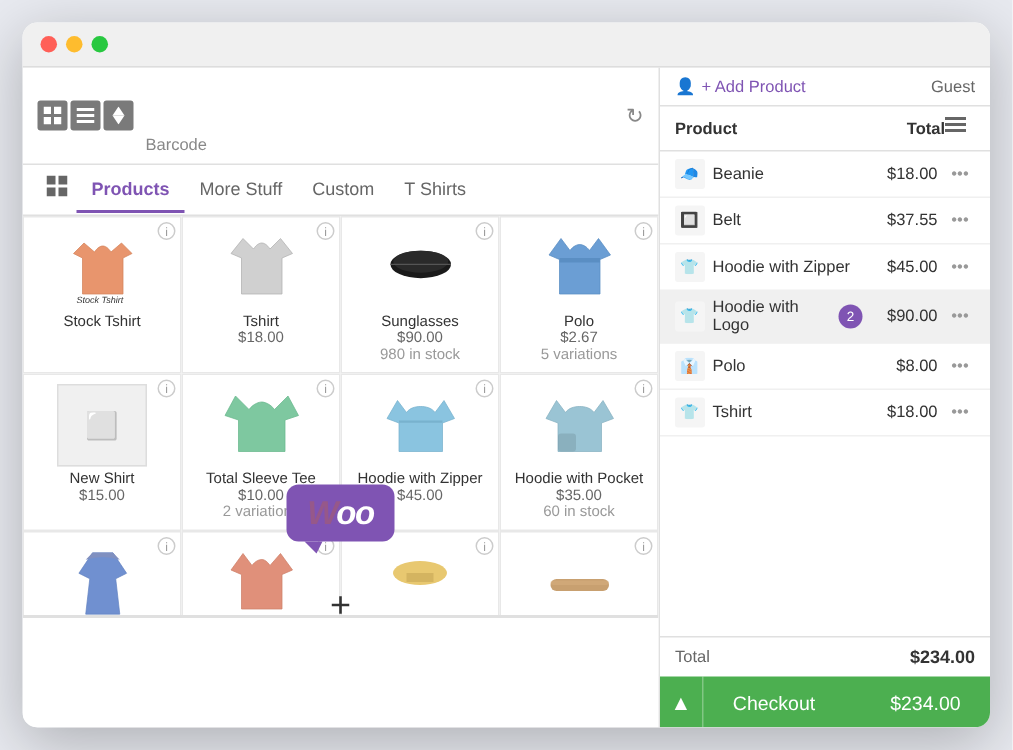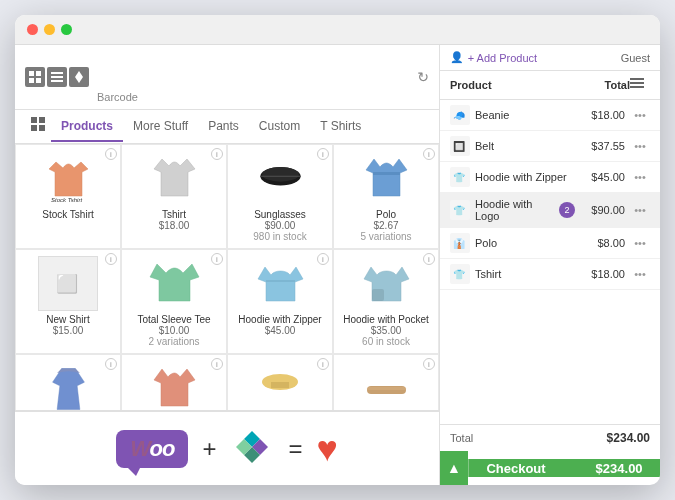--- a/index.html
+++ b/index.html
@@ -154,23 +154,24 @@
     
     .woo-overlay {
       position: absolute;
       bottom: 0; left: 0; right: 0;
       height: 75px;
       background: white;
       border-top: 2px solid #e0e0e0;
       display: flex;
       align-items: center;
       justify-content: center;
-      gap: 14px;
+      gap: 29px;
       padding: 10px 20px;
       z-index: 10;
+      flex-direction: column;
     }
     .woo-logo {
       display: flex; align-items: center;
     }
     .woo-bubble {
       background: #7f54b3;
       color: white;
       font-size: 22px;
       font-weight: 800;
       padding: 6px 14px;
@@ -279,24 +280,24 @@
       color: white;
       width: 28px; height: 34px;
       display: flex; align-items: center; justify-content: center;
       cursor: pointer;
       font-size: 14px;
     }
     .checkout-btn {
       background: #4caf50;
       color: white;
       flex: 1;
-      height: 18px;
+      height: 34px;
       display: flex; align-items: center; justify-content: center;
       font-size: 13px;
-      font-weight: 700;
+      font-weight: 400;
       cursor: pointer;
       border-left: 1px solid rgba(255,255,255,0.3);
       gap: 44px;
     }
 
     
     .diamond-svg { width: 44px; height: 44px; }
   </style>
 </head>
 <body>
@@ -345,21 +346,20 @@
         <div class="tab" style="padding: 7px 6px;">
           <svg width="14" height="14" viewBox="0 0 14 14" fill="#666">
               <rect x="0" y="0" width="6" height="6"></rect>
               <rect x="8" y="0" width="6" height="6"></rect>
               <rect x="0" y="8" width="6" height="6"></rect>
               <rect x="8" y="8" width="6" height="6"></rect>
             </svg>
         </div>
         <div class="tab active">Products</div>
         <div class="tab">More Stuff</div>
-        <div class="tab">Pants</div>
         <div class="tab">Custom</div>
         <div class="tab">T Shirts</div>
 
       </div>
 
       <div style="flex:1; overflow:hidden; position:relative;">
         <div class="products-grid">
 
           <div class="product-cell">
             <div class="product-indicator">i</div>

